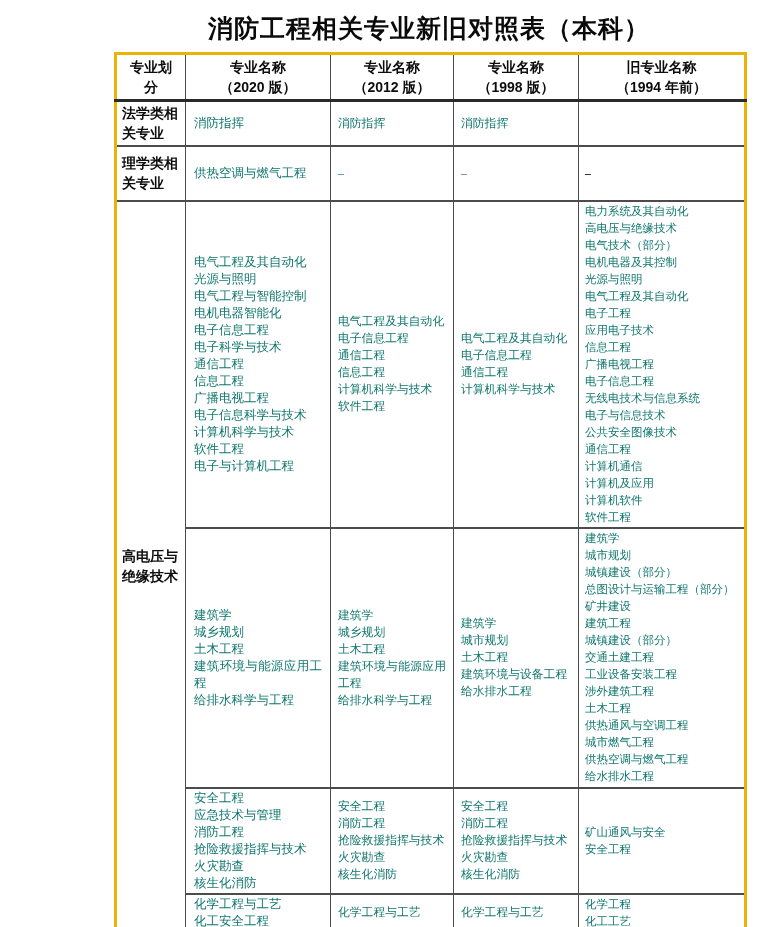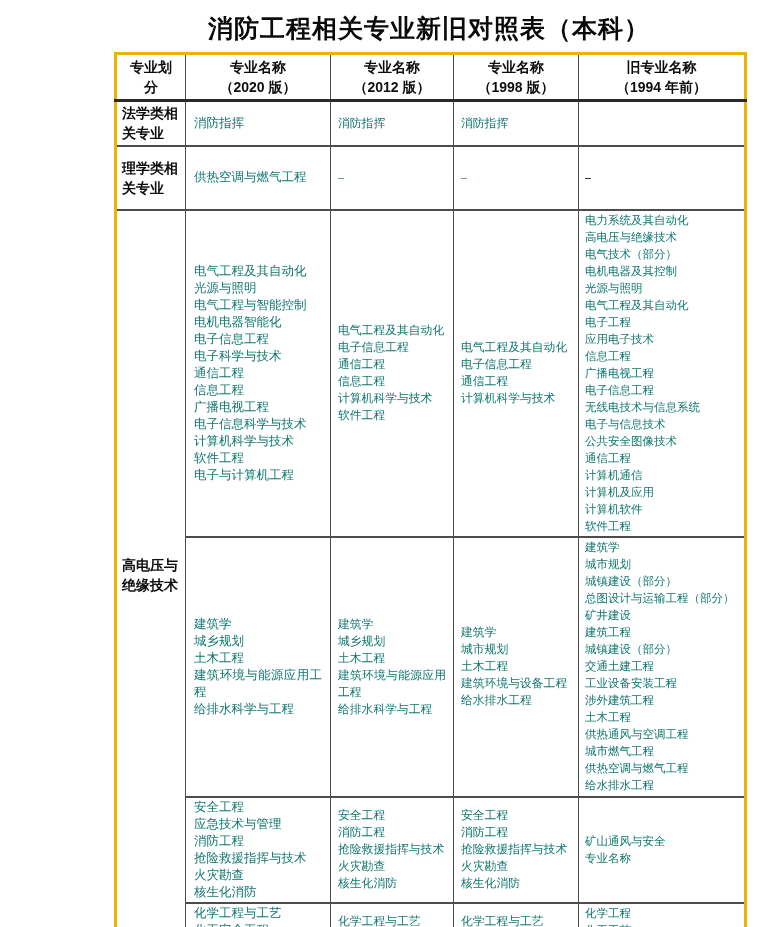--- a/index.html
+++ b/index.html
@@ -25,21 +25,21 @@
     font-family:"Liberation Serif","DejaVu Serif",serif;
     white-space:pre-line;text-align:justify;color:#0f766e;line-height:17px;
   }
   td.c2{font-size:12.5px;padding:1px 8px;}
   td.c3{font-size:11.8px;padding:1px 7px;}
   td.c4{font-size:11.8px;padding:1px 7px;}
   td.c5{font-size:11.5px;padding:1px 6px;}
   td.bold-dash{font-weight:bold;color:#111;}
   tr.r-header{height:47px;}
   tr.r-law{height:45px;}
-  tr.r-science{height:64px;}
+  tr.r-science{height:55px;}
   tr.r-e1{height:326px;}
   tr.r-e2{height:260px;}
   tr.r-e3{height:104px;}
   tr.r-e4{height:37px;}
 </style>
 </head>
 <body>
 
 <div class="wrap">
   <h1 class="doc-title">消防工程相关专业新旧对照表（本科）</h1>
@@ -169,21 +169,21 @@
 消防工程
 抢险救援指挥与技术
 火灾勘查
 核生化消防</td>
         <td class="cell c4">安全工程
 消防工程
 抢险救援指挥与技术
 火灾勘查
 核生化消防</td>
         <td class="cell c5">矿山通风与安全
-专业名称</td>
+安全工程</td>
       </tr>
       <tr class="r-e4">
         <td class="cell c2">化学工程与工艺
 化工安全工程</td>
         <td class="cell c3">化学工程与工艺</td>
         <td class="cell c4">化学工程与工艺</td>
         <td class="cell c5">化学工程
 化工工艺</td>
       </tr>
     </tbody>

